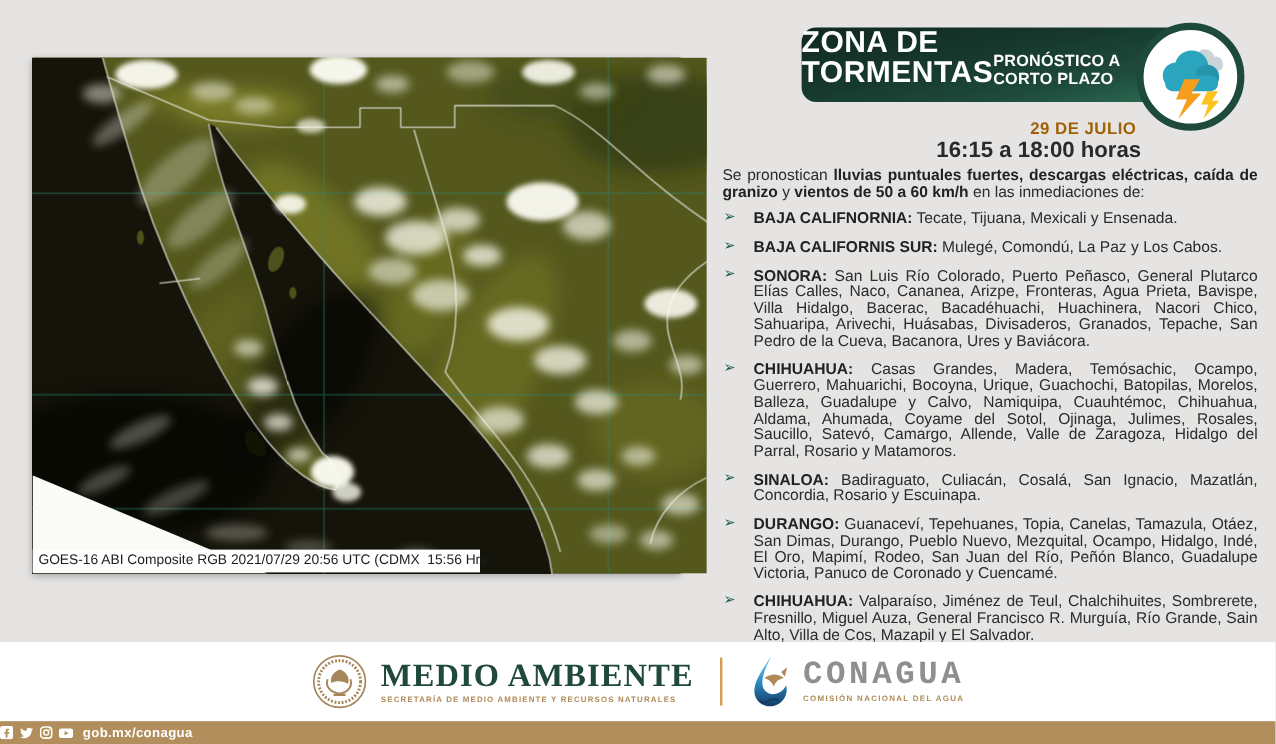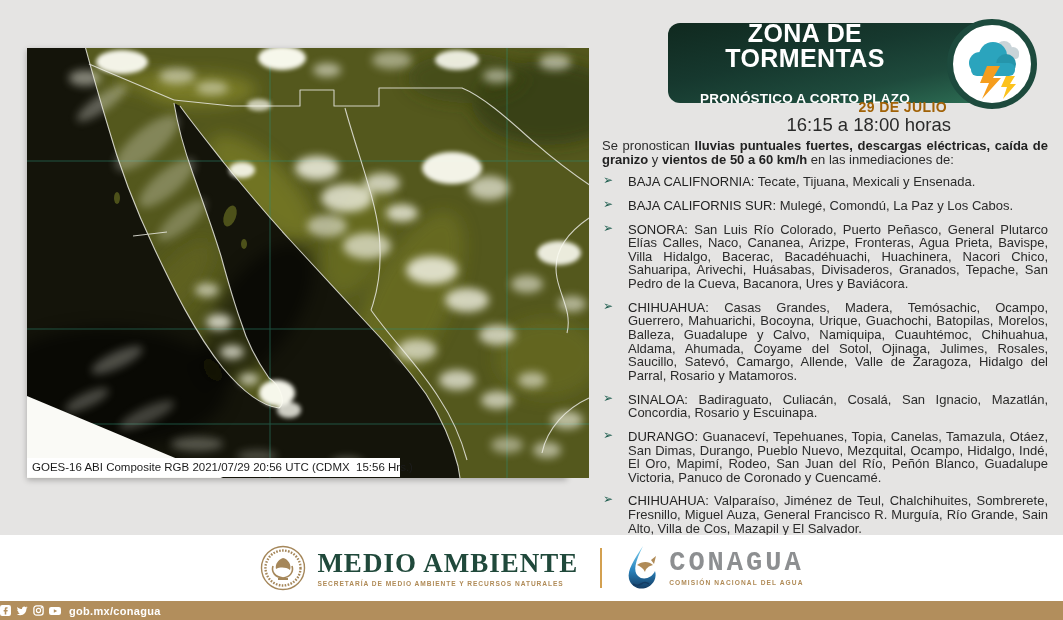--- a/index.html
+++ b/index.html
@@ -9,42 +9,42 @@
     font-family:"Liberation Sans",sans-serif;
   }
   
   .map{position:absolute;left:27px;top:48px;width:540px;height:430px;
        box-shadow:0 2px 6px rgba(0,0,0,.28);background:#3f3f15}
   .map svg{position:absolute;inset:0;display:block}
   .map-caption{position:absolute;left:0;bottom:1px;width:373px;height:19px;
        background:#ffffff;color:#1c1c1c;font-size:11.5px;line-height:19px;
        padding-left:5px;box-sizing:border-box;white-space:pre}
   
-  .banner{position:absolute;left:668px;top:23px;width:338px;height:80px;
+  .banner{position:absolute;left:668px;top:23px;width:338px;height:62px;
        border-radius:12px;box-sizing:border-box;
        background:linear-gradient(168deg,#10291f 0%,#16382e 40%,#1e4a3c 70%,#2e7156 100%);
-       display:flex;flex-direction:column;justify-content:center;
-       padding-right:64px;text-align:center}
+       display:flex;flex-direction:row;justify-content:center;
+       padding-right:64px;text-align:left}
   .banner-title{color:#fff;font-size:25px;font-weight:bold;letter-spacing:.4px;line-height:1}
   .banner-sub{color:#fff;font-size:13.5px;font-weight:bold;margin-top:20px;letter-spacing:.2px}
   .badge{position:absolute;left:946px;top:18px;width:92px;height:92px}
   .date-line{position:absolute;top:99px;right:116px;font-size:14px;font-weight:bold;
        color:#a16207;letter-spacing:.4px}
-  .time-line{position:absolute;top:114px;right:112px;font-size:18.5px;font-weight:normal;
+  .time-line{position:absolute;top:114px;right:112px;font-size:18.5px;font-weight:bold;
        color:#2a2a2a}
   
   .forecast{position:absolute;left:602px;top:139px;width:446px;
        color:#2b2b2b;font-size:13px;line-height:1.05;text-align:justify}
   .forecast .intro{margin:0 0 9px 0}
   .forecast b{color:#222;}
   ul.regions{list-style:none;margin:0;padding:0}
   ul.regions li{position:relative;padding-left:26px;margin-bottom:10px}
   .arrow{position:absolute;left:1px;top:-1px;color:#1d5c4e;
        font-family:"DejaVu Sans",sans-serif;font-size:12px}
-  .state{color:#1d5c4e;font-weight:normal}
+  .state{color:#1d5c4e;font-weight:bold}
   
   .footer{position:absolute;left:0;top:535px;width:1063px;height:66px;background:#fff;
        display:flex;align-items:center;justify-content:center}
   .logo-group{display:flex;align-items:center}
   .seal{width:48px;height:48px;margin-right:10px}
   .ma-title{font-family:"Liberation Serif",serif;font-weight:bold;font-size:27px;
        color:#20493b;letter-spacing:1px;line-height:1}
   .ma-sub{font-size:6.6px;font-weight:bold;color:#b08b57;letter-spacing:.95px;margin-top:3px}
   .divider{width:2px;height:40px;background:#d3a050;margin:0 22px}
   .cg-logo{width:36px;height:46px;margin-right:9px}

